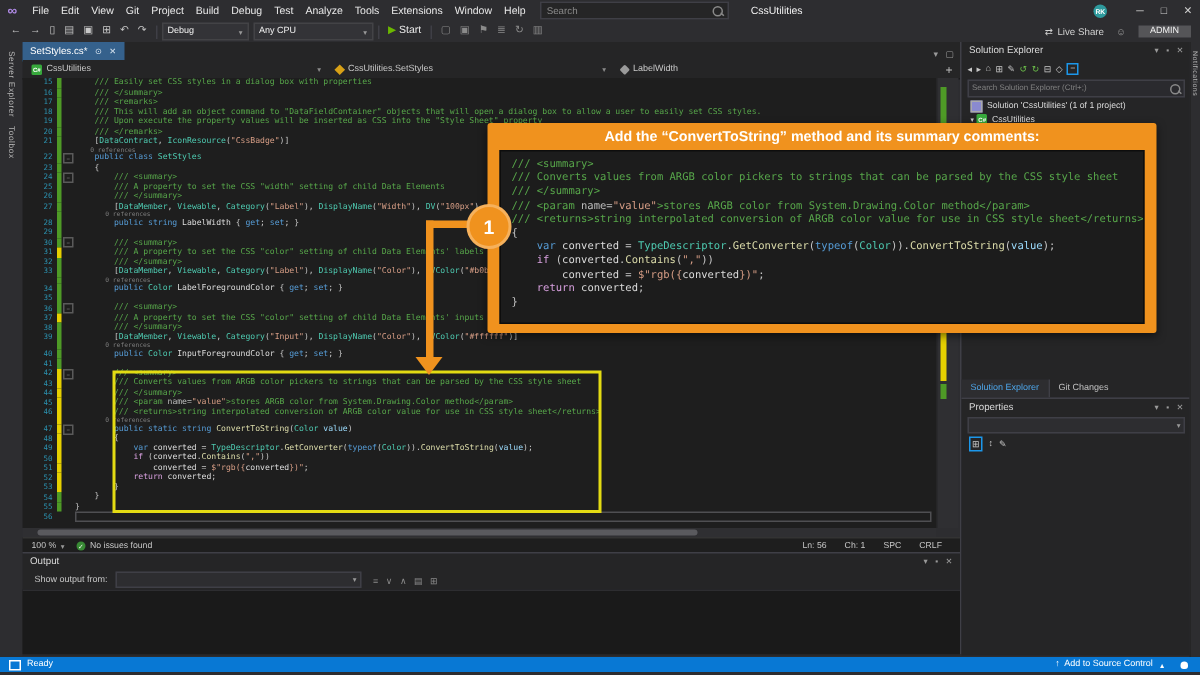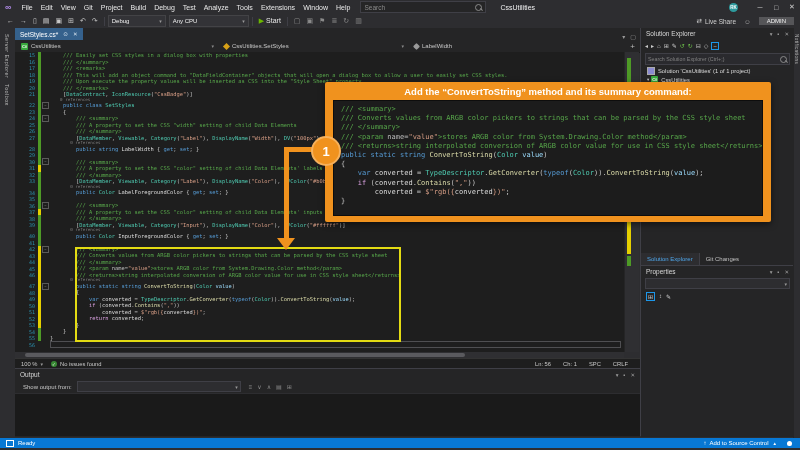--- a/index.html
+++ b/index.html
@@ -646,30 +646,30 @@
       <span>Add to Source Control</span>
       <span style="font-size:4.5px;margin-left:4px;">▲</span>
       <span class="bell"></span>
     </div>
   </div>
 
   <div class="abs conn-h"></div>
   <div class="abs conn-v"></div>
   <div class="abs conn-arrow"></div>
   <div class="abs callout">
-    <div class="callout-title">Add the “ConvertToString” method and its summary command:</div>
+    <div class="callout-title">Add the “ConvertToString” method and its summary comments:</div>
     <div class="callout-code" id="callout-lines">
         <pre><span class="tk-c">/// &lt;summary&gt;</span></pre>
         <pre><span class="tk-c">/// Converts values from ARGB color pickers to strings that can be parsed by the CSS style sheet</span></pre>
         <pre><span class="tk-c">/// &lt;/summary&gt;</span></pre>
         <pre><span class="tk-c">/// &lt;param </span><span class="tk-x">name=</span><span class="tk-s">"value"</span><span class="tk-c">&gt;stores ARGB color from System.Drawing.Color method&lt;/param&gt;</span></pre>
         <pre><span class="tk-c">/// &lt;returns&gt;string interpolated conversion of ARGB color value for use in CSS style sheet&lt;/returns&gt;</span></pre>
-        <pre><span class="tk-k">public static string</span><span class="tk-m"> ConvertToString</span><span class="tk-p">(</span><span class="tk-t">Color</span><span class="tk-v"> value</span><span class="tk-p">)</span></pre>
         <pre><span class="tk-p">{</span></pre>
         <pre><span class="tk-k">    var</span><span class="tk-n"> converted</span><span class="tk-p"> = </span><span class="tk-t">TypeDescriptor</span><span class="tk-p">.</span><span class="tk-m">GetConverter</span><span class="tk-p">(</span><span class="tk-k">typeof</span><span class="tk-p">(</span><span class="tk-t">Color</span><span class="tk-p">)).</span><span class="tk-m">ConvertToString</span><span class="tk-p">(</span><span class="tk-v">value</span><span class="tk-p">);</span></pre>
         <pre><span class="tk-l">    if </span><span class="tk-p">(</span><span class="tk-n">converted</span><span class="tk-p">.</span><span class="tk-m">Contains</span><span class="tk-p">(</span><span class="tk-s">","</span><span class="tk-p">))</span></pre>
         <pre><span class="tk-n">        converted</span><span class="tk-p"> = </span><span class="tk-s">$"rgb({</span><span class="tk-n">converted</span><span class="tk-s">})"</span><span class="tk-p">;</span></pre>
+        <pre><span class="tk-l">    return</span><span class="tk-n"> converted</span><span class="tk-p">;</span></pre>
         <pre><span class="tk-p">}</span></pre>
       </div>
   </div>
   <div class="abs step-badge">1</div>
 
 </div>
 
 </body></html>

